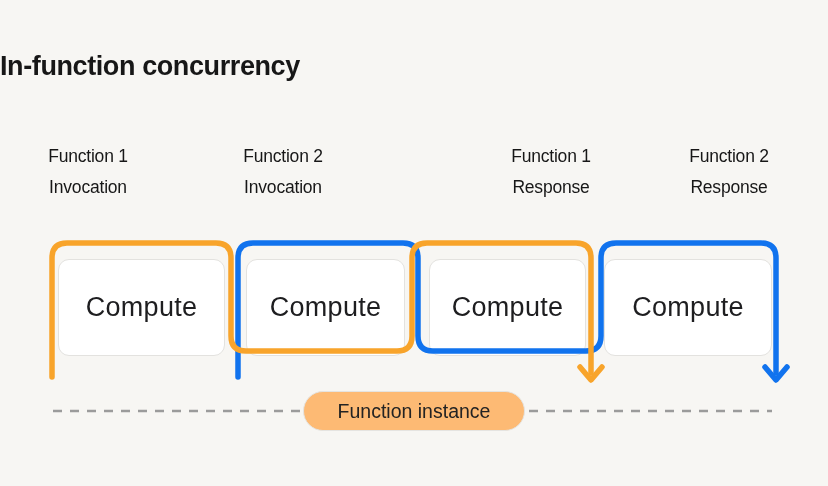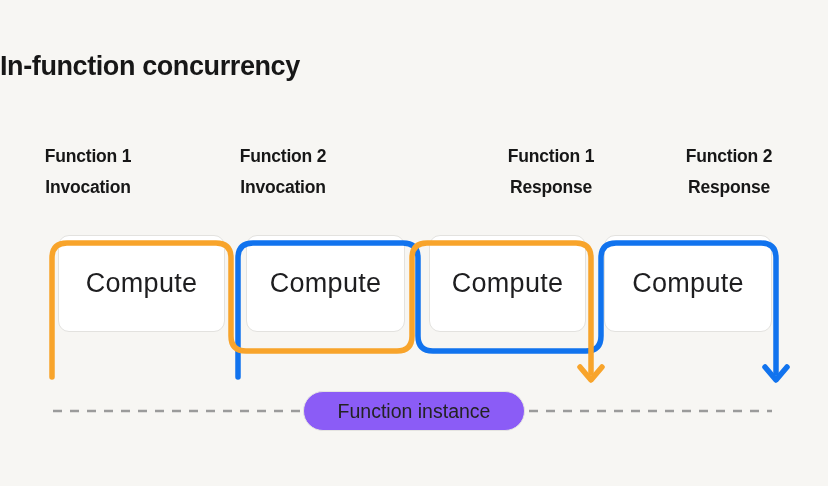--- a/index.html
+++ b/index.html
@@ -24,30 +24,30 @@
     font-weight: 700;
     letter-spacing: -0.4px;
     color: var(--text, #171717);
   }
   .col-label {
     position: absolute;
     top: 141px;
     transform: translateX(-50%);
     text-align: center;
     font-size: 17.5px;
-    font-weight: 700;
+    font-weight: 400;
     line-height: 31px;
     letter-spacing: -0.2px;
     color: var(--text, #171717);
     white-space: nowrap;
   }
   .col-label span { display: block; }
   .compute-box {
     position: absolute;
-    top: 235px;
+    top: 259px;
     height: 97px;
     box-sizing: border-box;
     background: #ffffff;
     border: 1.5px solid var(--box-border, #E3E2DF);
     border-radius: 11px;
     display: flex;
     align-items: center;
     justify-content: center;
     font-size: 27px;
     letter-spacing: 0.3px;
@@ -68,21 +68,21 @@
   .f2 { stroke: var(--accent-function2, #1173EE); }
   .chevron { fill: none; stroke-width: 5.5; stroke-linecap: round; stroke-linejoin: round; }
   .dash-line { stroke: var(--dash, #9B9B9B); stroke-width: 2.5; }
   .instance-pill {
     position: absolute;
     left: 303px;
     top: 391px;
     width: 222px;
     height: 40px;
     box-sizing: border-box;
-    background: #8b5cf6;
+    background: #fdba74;
     border: 1.5px solid #E5E4E1;
     border-radius: 20px;
     display: flex;
     align-items: center;
     justify-content: center;
     font-size: 19.5px;
     color: #232323;
     white-space: nowrap;
   }
 </style>

